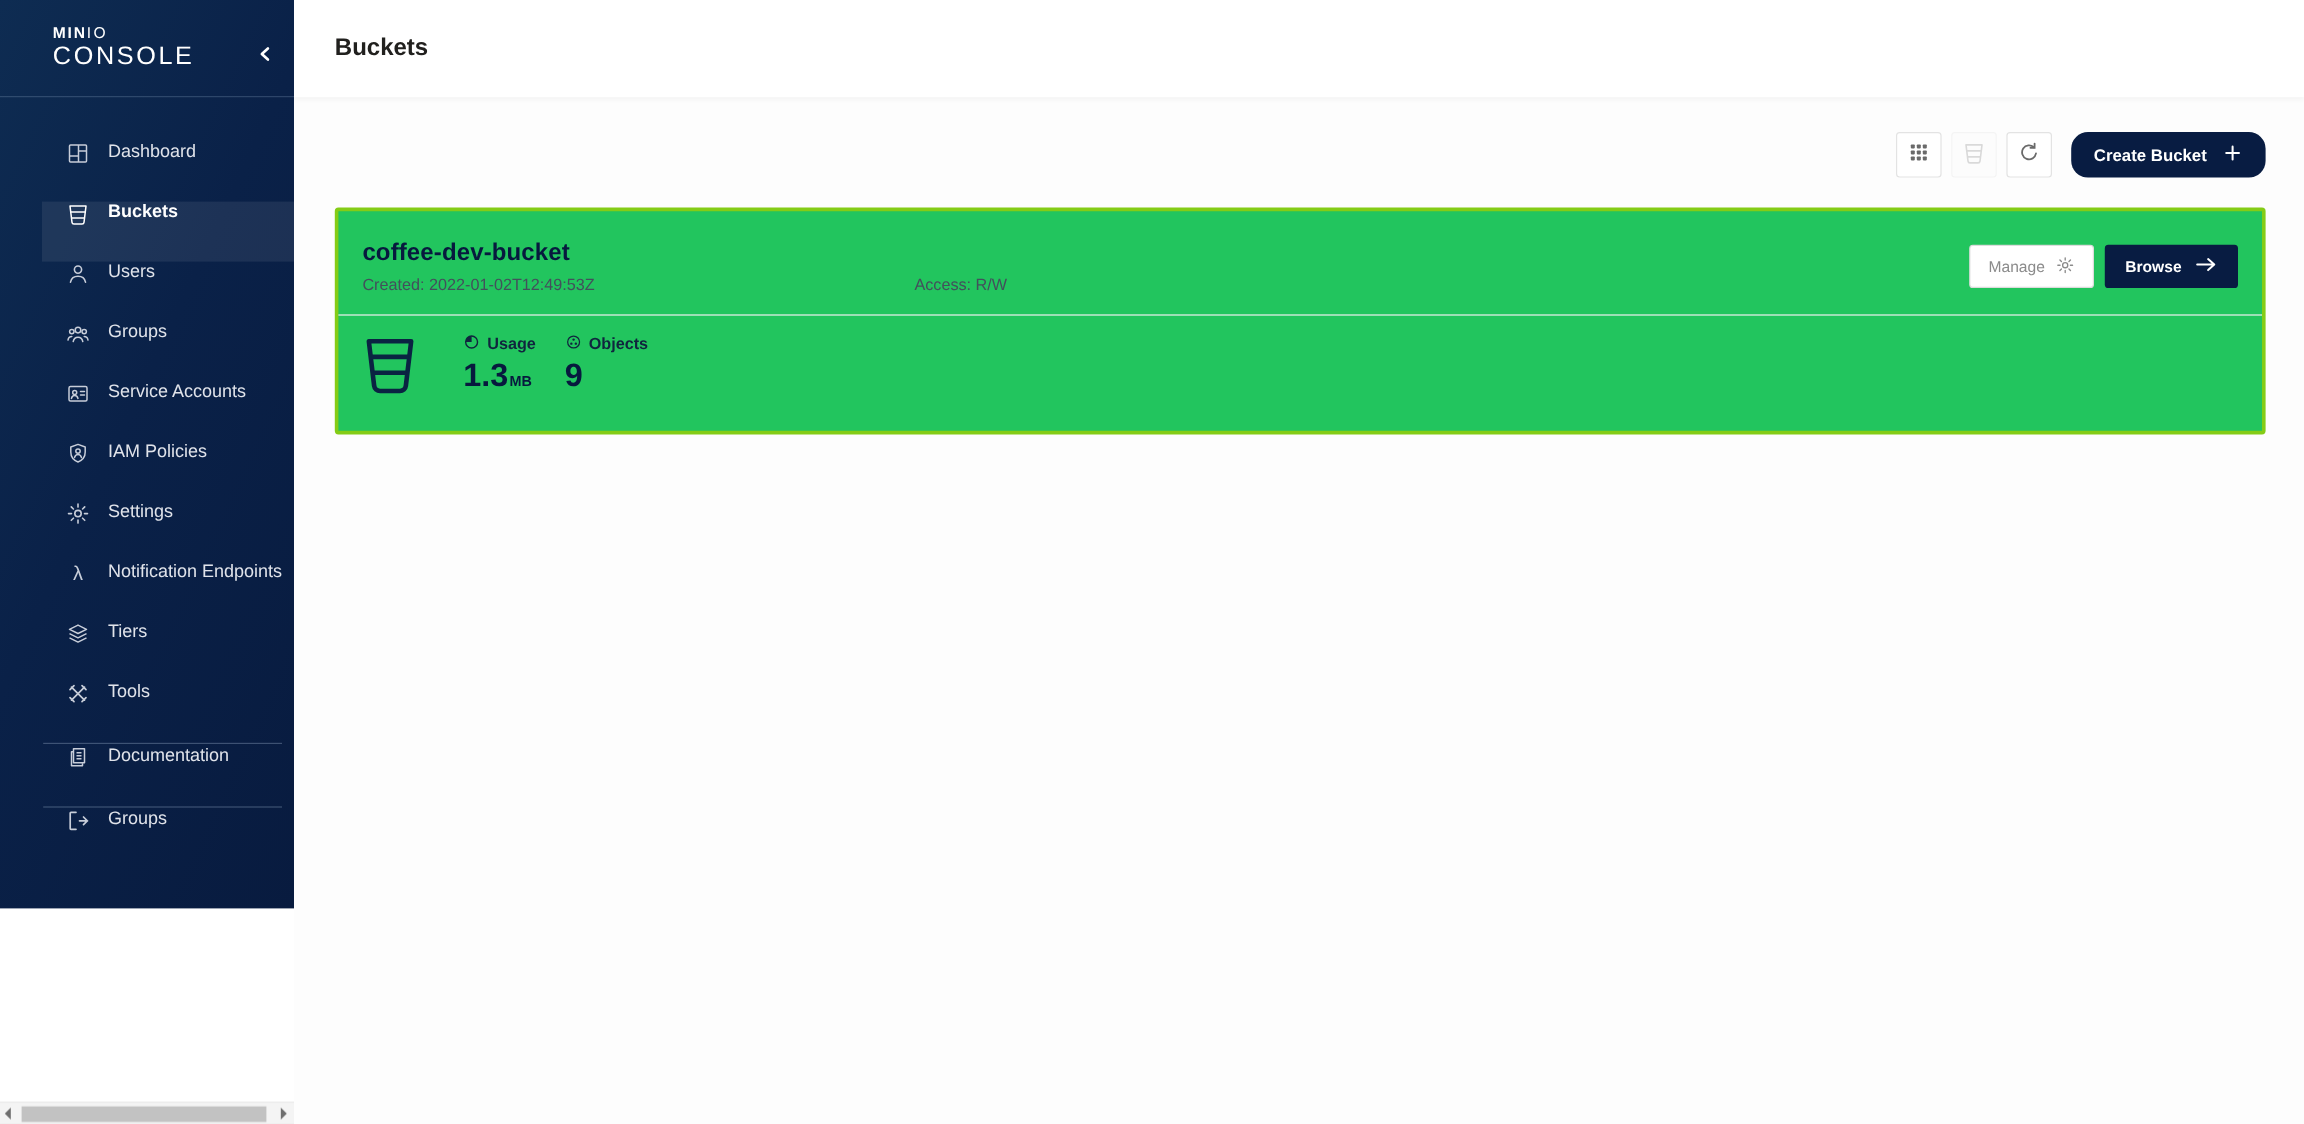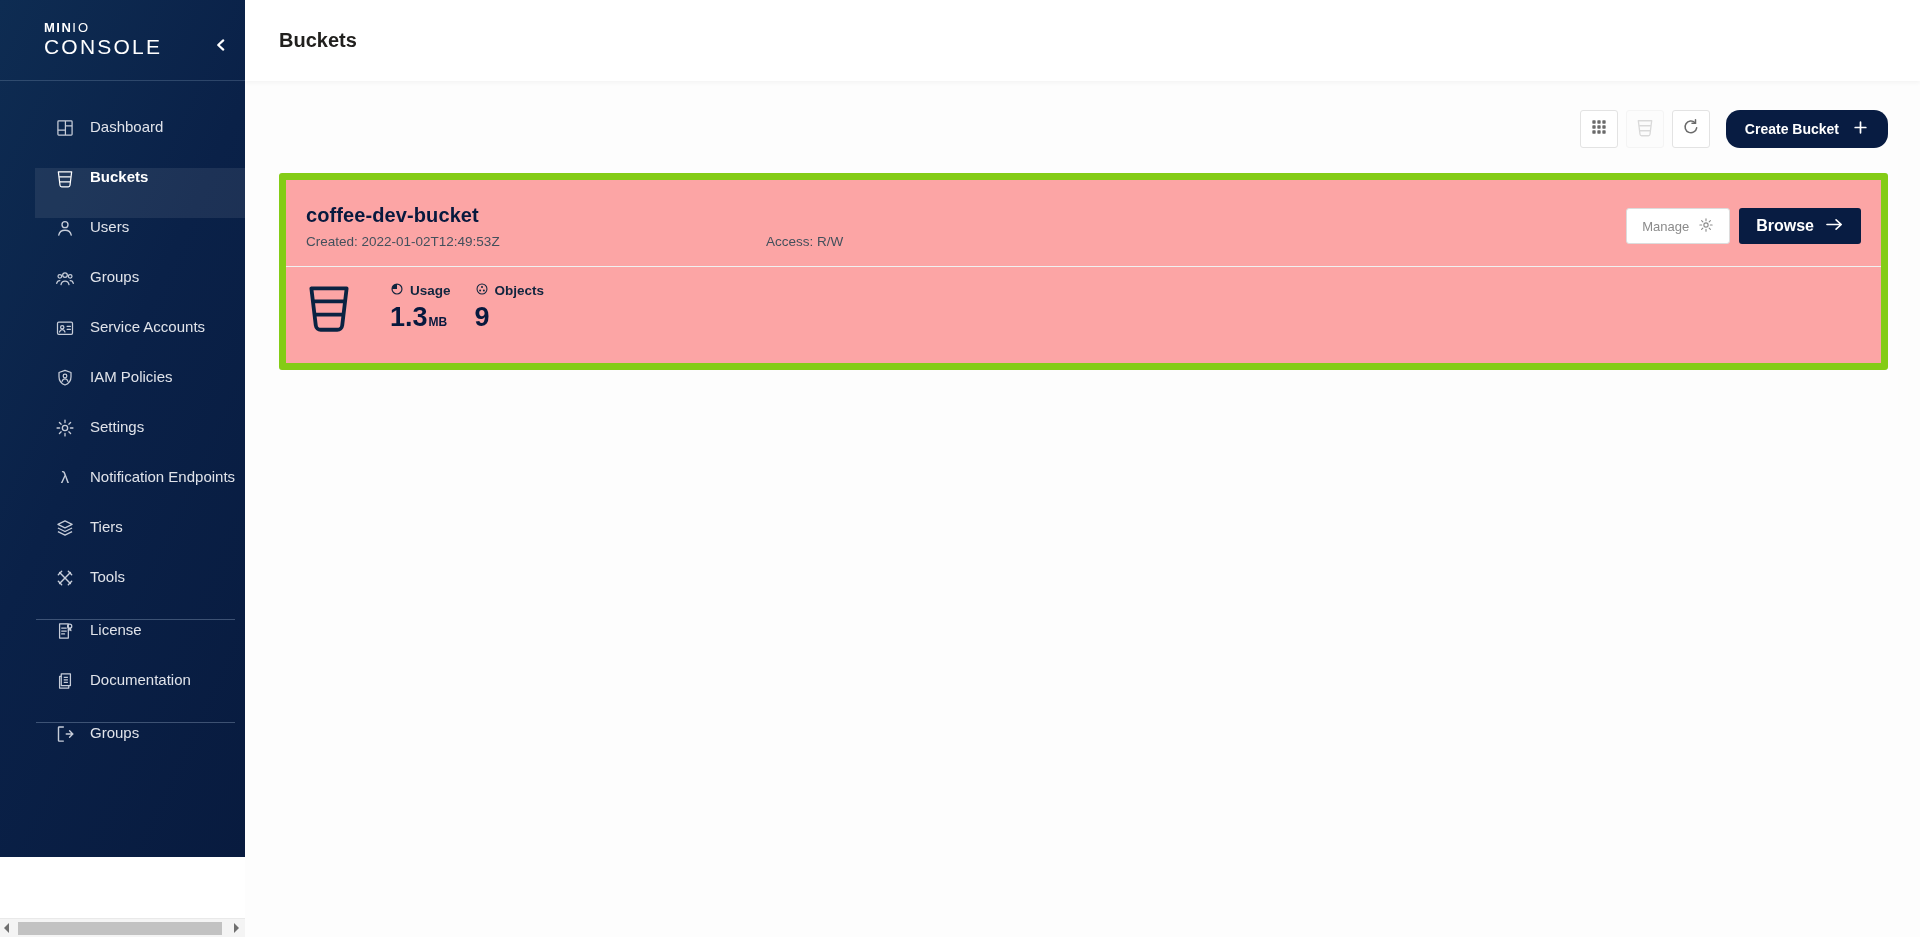--- a/index.html
+++ b/index.html
@@ -1,20 +1,20 @@
 <!DOCTYPE html>
 <html><head>
 <meta charset="utf-8">
 <style>
   * { box-sizing: border-box; margin: 0; padding: 0; }
   html,body { width: 1920px; height: 937px; overflow: hidden; }
   body { font-family: "Liberation Sans", sans-serif; background: #fff; }
 
   
-  .sidebar { position: fixed; left: 0; top: 0; width: 245px; height: 857px;
+  .sidebar { position: fixed; left: 0; top: 0; width: 245px; height: 757px;
     background: linear-gradient(115deg, #0e2c52 0%, #0a2148 45%, #081b3f 100%);
     display: flex; flex-direction: column; z-index: 5; }
   .logo-area { height: 81px; position: relative; padding: 21px 0 0 44px;
     border-bottom: 1px solid rgba(135,160,190,0.28); flex: none; }
   .brand { color: #fff; font-size: 13px; letter-spacing: 1.5px; font-weight: 800; line-height: 13px; }
   .brand .io { font-weight: 300; letter-spacing: 2px; }
   .console-text { color: #fff; font-size: 21px; letter-spacing: 2.2px; font-weight: 400; line-height: 25px; }
   .collapse-btn { position: absolute; right: 15px; top: 37px; width: 20px; height: 20px;
     display: flex; align-items: center; justify-content: center; color: #fff; cursor: pointer; }
   .collapse-btn svg { width: 11px; height: 14px; }
@@ -55,32 +55,32 @@
   .icon-btn { width: 38px; height: 38px; background: #fff; border: 1px solid #e3e3e3; border-radius: 3px;
     display: flex; align-items: center; justify-content: center; color: #6a6a6a; cursor: pointer; }
   .icon-btn svg { width: 20px; height: 20px; }
   .icon-btn.disabled { border-color: #f4f4f4; background: #fcfcfc; color: #d9d9d9; cursor: default; }
   .create-btn { margin-left: 8px; height: 38px; padding: 0 19px; background: #081c42; border: none;
     border-radius: 14px; color: #fff; font-size: 14px; font-weight: 600; font-family: inherit;
     display: flex; align-items: center; gap: 13px; cursor: pointer; }
   .create-btn svg { width: 17px; height: 17px; }
 
   
-  .bucket-card { margin-top: 25px; background: #fca5a5; border: 7px solid #84cc16; border-radius: 3px; }
+  .bucket-card { margin-top: 25px; background: #22c55e; border: 3px solid #84cc16; border-radius: 3px; }
   .card-top { padding: 24px 20px 17px 20px; display: flex; align-items: flex-start; }
   .card-headings { flex: 1; }
   .bucket-name { font-size: 20px; font-weight: 700; color: #07193e; letter-spacing: .1px; cursor: pointer; }
   .meta-row { display: flex; margin-top: 7px; font-size: 13.5px; color: #43505c; }
   .meta-created { width: 460px; }
   .card-buttons { display: flex; gap: 9px; margin-top: 4px; }
   .manage-btn { height: 36px; padding: 0 15px; background: #fff; border: 1px solid #dcdcdc; border-radius: 3px;
     color: #8b8b8b; font-size: 13px; font-family: inherit; display: flex; align-items: center; gap: 9px; cursor: pointer; }
   .manage-btn svg { width: 16px; height: 16px; }
   .browse-btn { height: 36px; padding: 0 17px; background: #081c42; border: none; border-radius: 3px;
-    color: #fff; font-size: 16px; font-weight: 600; font-family: inherit; display: flex; align-items: center; gap: 11px; cursor: pointer; }
+    color: #fff; font-size: 13px; font-weight: 600; font-family: inherit; display: flex; align-items: center; gap: 11px; cursor: pointer; }
   .browse-btn svg { width: 19px; height: 15px; }
   .card-divider { border-top: 1px solid #f1f1f1; }
   .card-metrics { padding: 15px 20px 26px 20px; display: flex; }
   .bucket-glyph { width: 46px; height: 53px; color: #0a2342; flex: none; }
   .bucket-glyph svg { width: 46px; height: 53px; }
   .metric { margin-left: 38px; }
   .metric + .metric { margin-left: 24px; }
   .metric-label { display: flex; align-items: center; gap: 6px; font-size: 13.5px; font-weight: 600; color: #10253e; }
   .metric-label svg { width: 14px; height: 14px; color: #10253e; }
   .metric-value { margin-top: 3px; font-size: 27px; font-weight: 700; color: #07193e; line-height: 30px; }
@@ -191,31 +191,20 @@
       <div class="menu-item">
         <span class="mi-icon">
           <svg viewBox="0 0 24 24" fill="none" stroke="currentColor" stroke-width="1.7" stroke-linecap="round">
             <path d="M5.5 5.5l13 13M18.5 5.5l-13 13"></path>
             <path d="M4 8L8 4M16 20l4-4M20 8l-4-4M4 16l4 4"></path>
           </svg>
         </span>
         <span class="mi-label">Tools</span>
       </div>
       <div class="menu-divider"></div>
-      <div class="menu-item">
-        <span class="mi-icon">
-          <svg viewBox="0 0 24 24" fill="none" stroke="currentColor" stroke-width="1.5" stroke-linecap="round" stroke-linejoin="round">
-            <path d="M5.5 3.5h10.5v17H5.5z"></path>
-            <path d="M8 8.5h5.5M8 12h5.5M8 15.5h3.5"></path>
-            <circle cx="17.6" cy="6.3" r="2.5"></circle>
-            <path d="M16.9 8.6l-.8 2.9 1.5-.9 1.5.9-.8-2.9"></path>
-          </svg>
-        </span>
-        <span class="mi-label">License</span>
-      </div>
       <div class="menu-item">
         <span class="mi-icon">
           <svg viewBox="0 0 24 24" fill="none" stroke="currentColor" stroke-width="1.5" stroke-linejoin="round">
             <path d="M7.5 3.5h11v14h-11z"></path>
             <path d="M7.5 6.5h-2v14h11v-2.5"></path>
             <path d="M10.5 7.5h5M10.5 10.5h5M10.5 13.5h5"></path>
           </svg>
         </span>
         <span class="mi-label">Documentation</span>
       </div>

